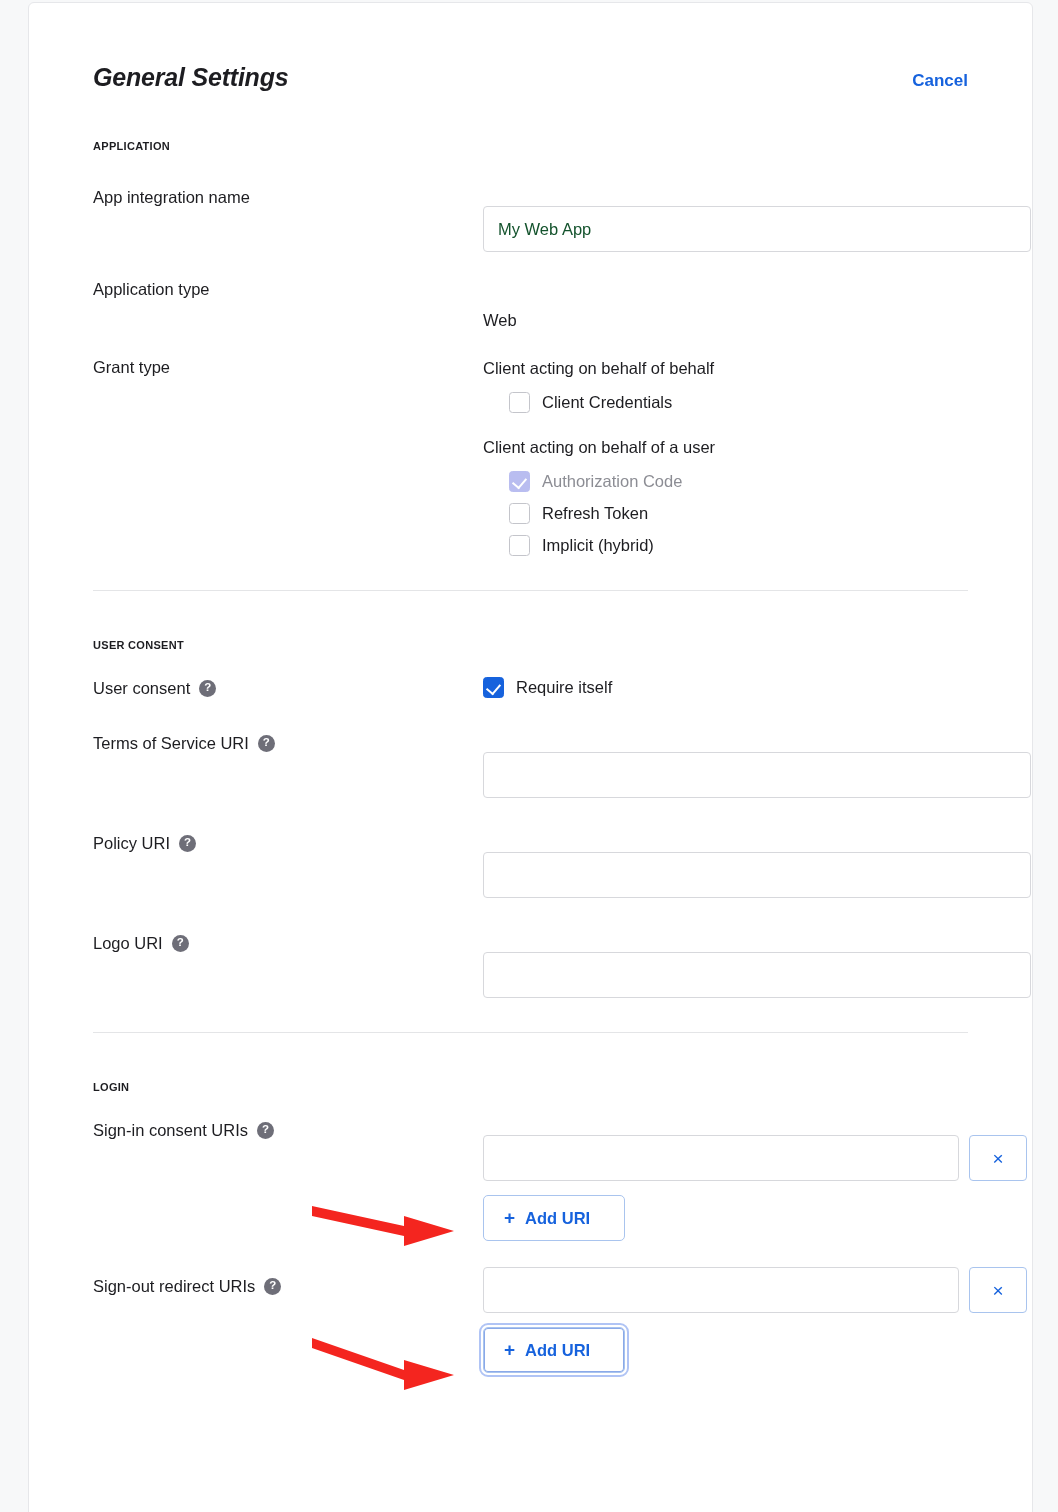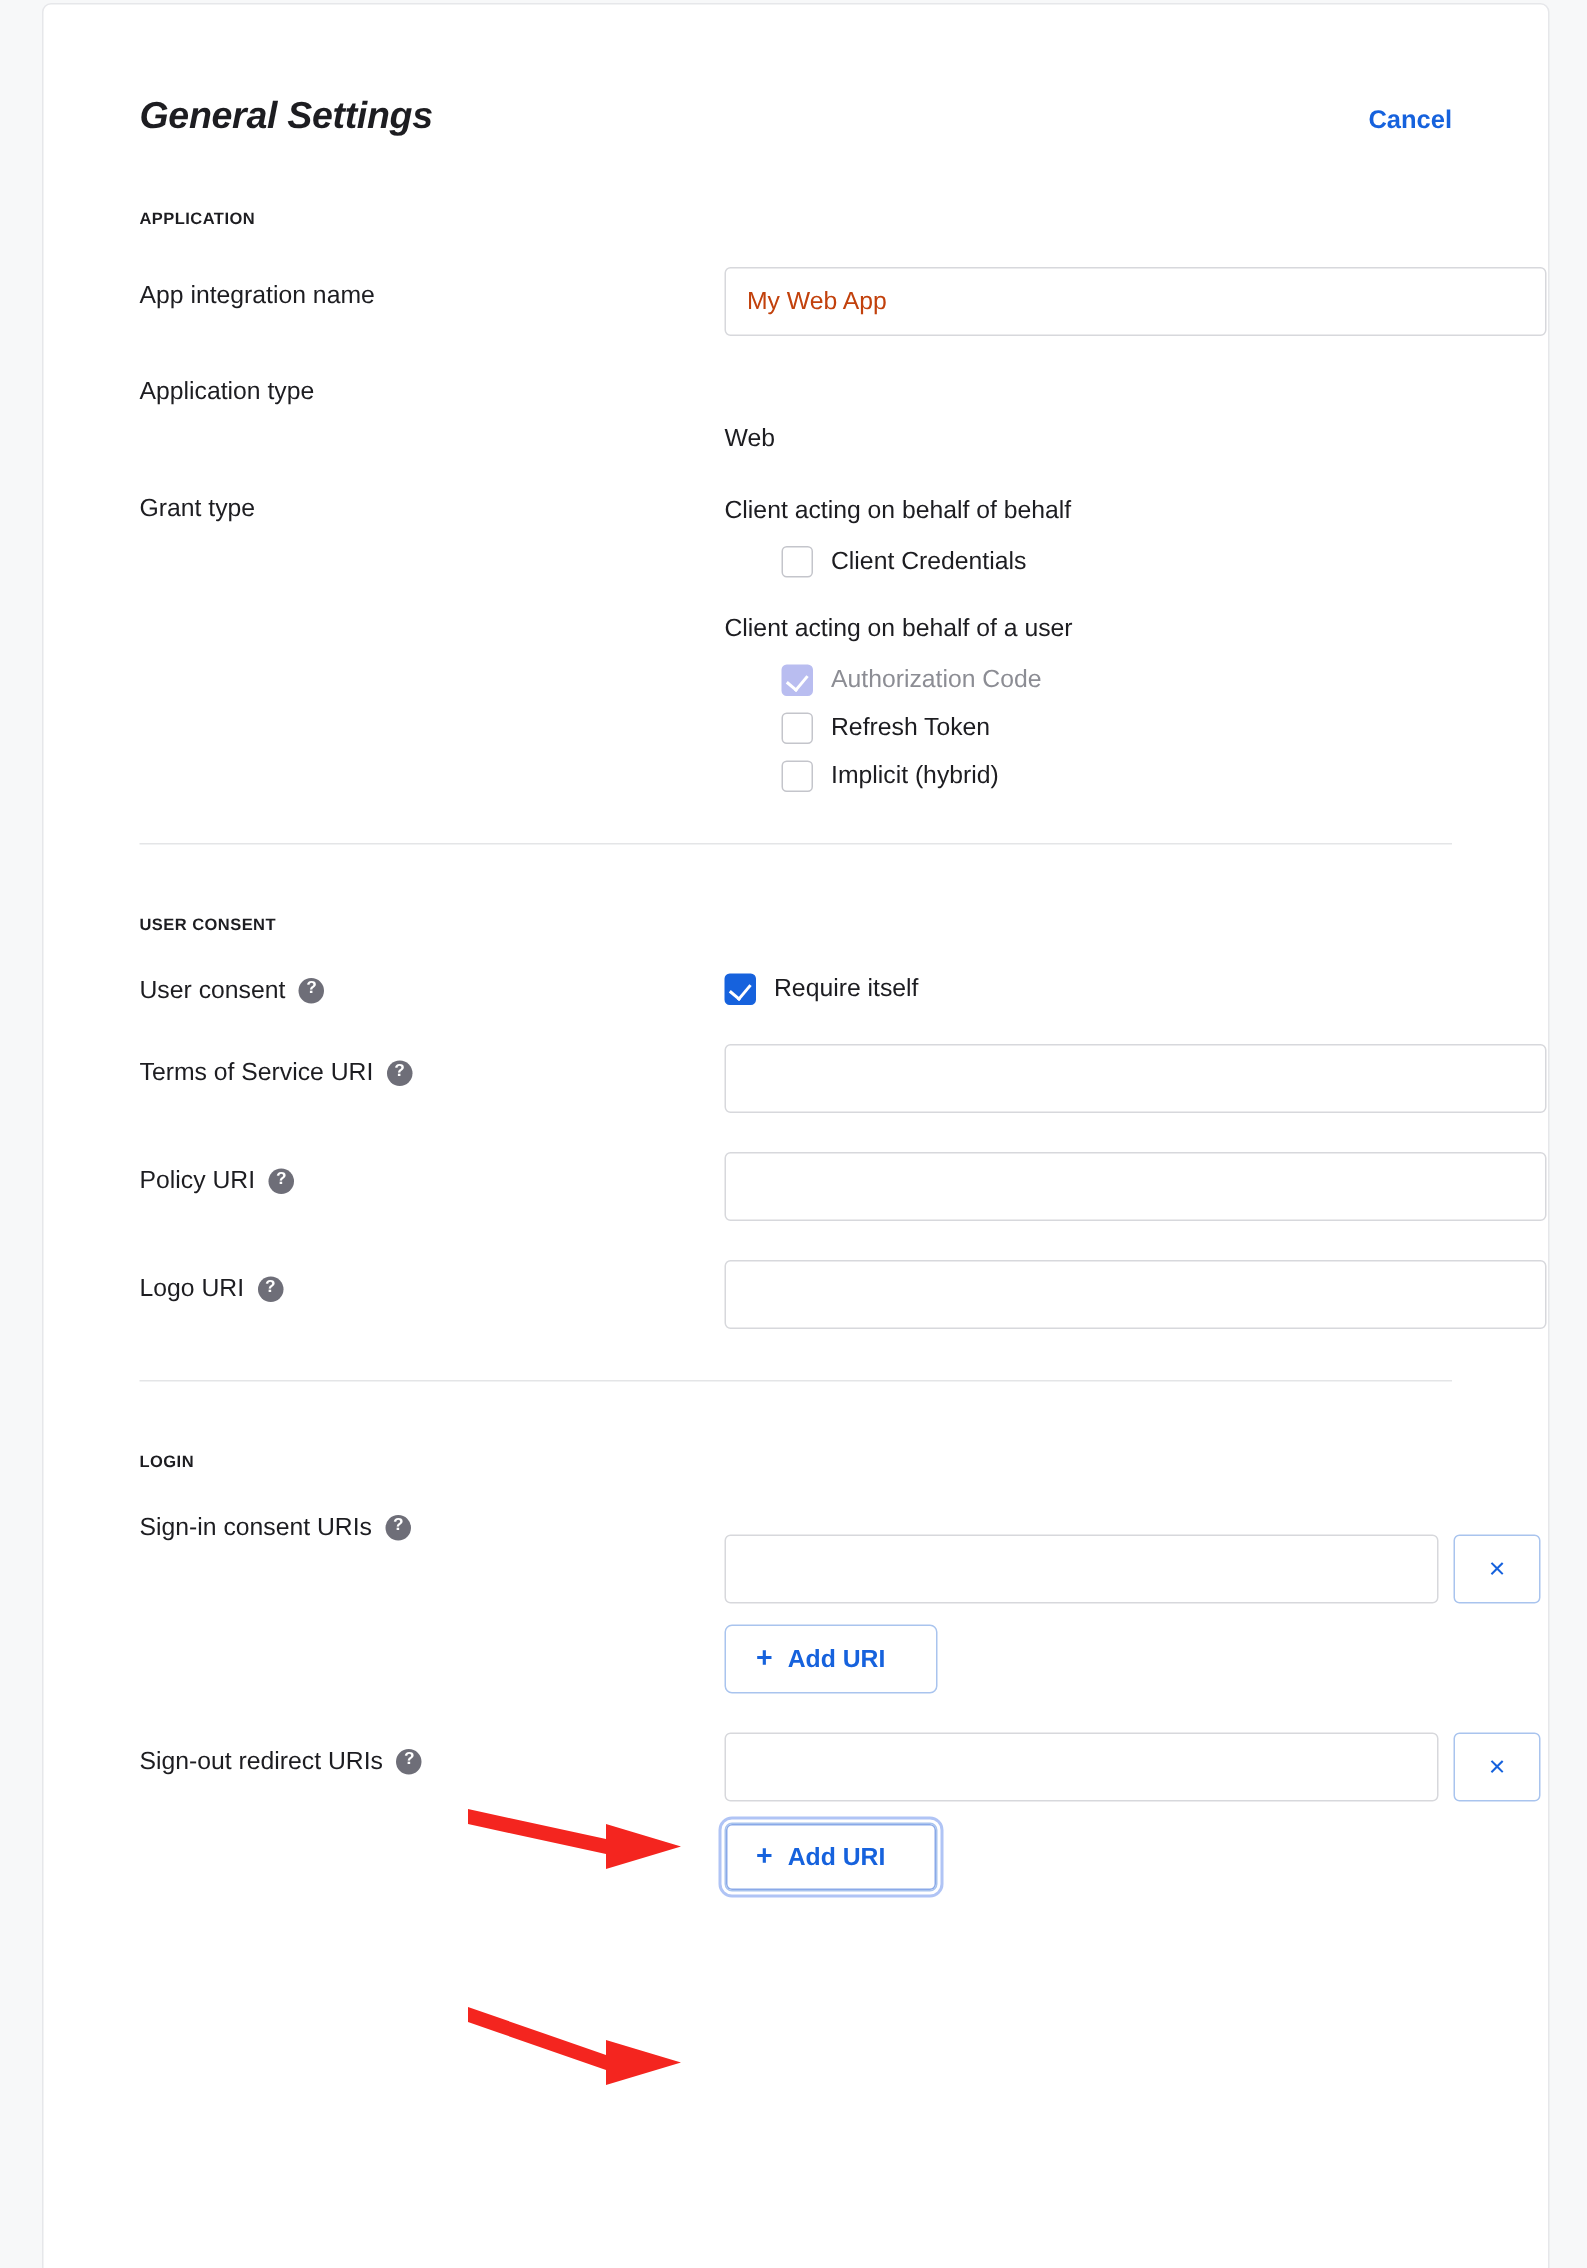--- a/index.html
+++ b/index.html
@@ -103,23 +103,24 @@
   }
 
   .text-input {
     width: 548px;
     height: 46px;
     border: 1px solid #d7d8dc;
     border-radius: 4px;
     background: #ffffff;
     font-family: "Liberation Sans", sans-serif;
     font-size: 16.5px;
-    color: #c2410c;
+    color: #14532d;
     padding: 0 14px;
     outline: none;
+    margin-top: 28px;
   }
   .text-input::placeholder { color: #a0a2a8; }
 
   .static-value {
     font-size: 16.5px;
     color: #1d1d21;
     padding-top: 3px;
     margin-top: 30px;
   }
 
@@ -129,21 +130,21 @@
     color: #1d1d21;
     margin-top: 3px;
   }
   .grant-head.second { margin-top: 25px; }
 
   .cb-row {
     display: flex;
     align-items: center;
     gap: 12px;
     margin-top: 14px;
-    margin-left: 38px;
+    margin-left: 26px;
     font-size: 16.5px;
     color: #1d1d21;
   }
   .cb-row.slim { margin-top: 11px; }
   .cb-row.no-indent { margin-left: 0; }
   .cb-row .lbl-disabled { color: #8c8d94; }
 
   .cbox {
     width: 21px;
     height: 21px;

